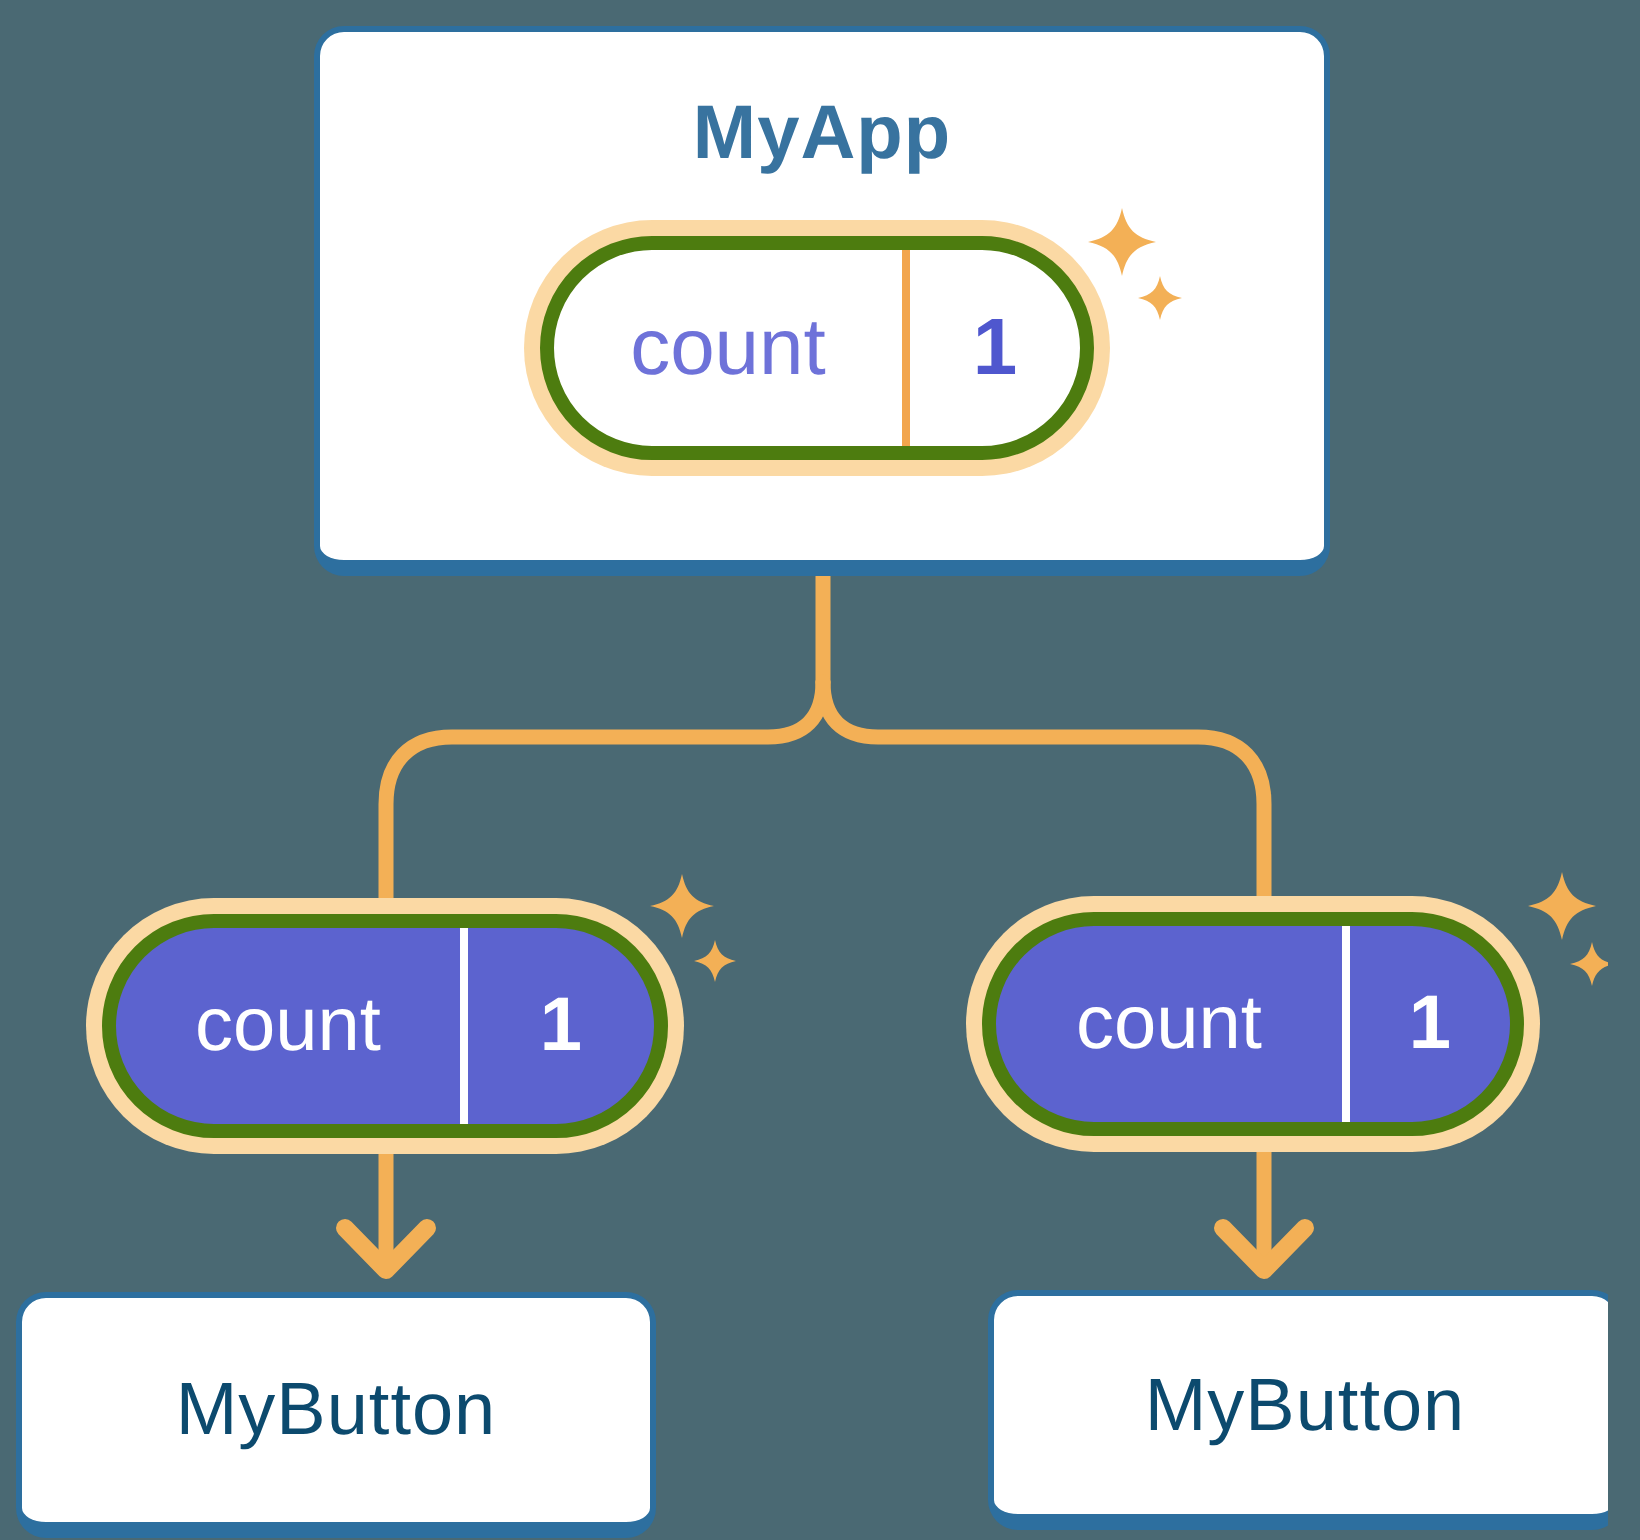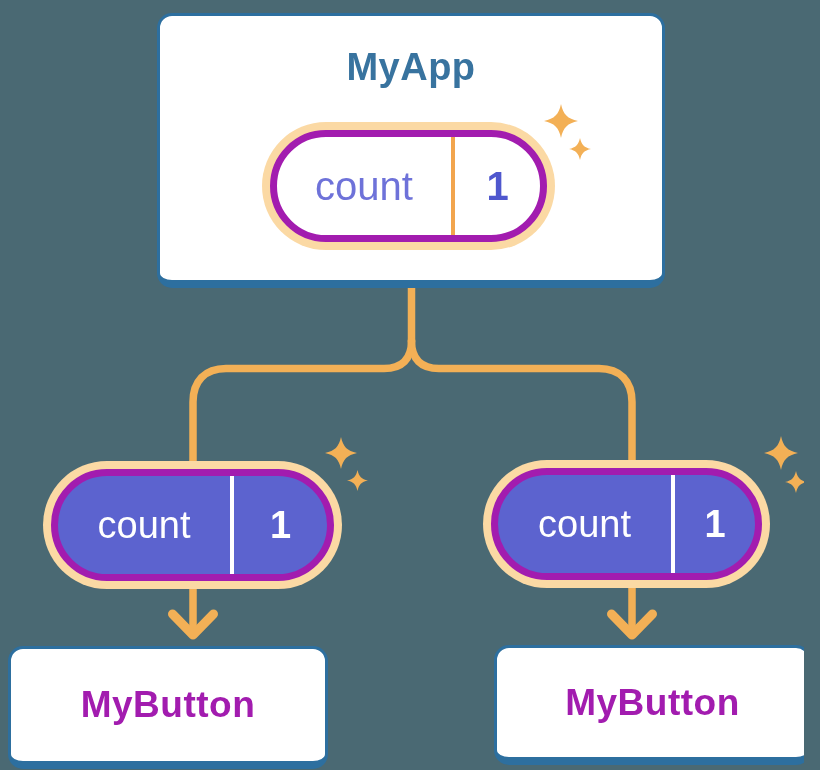--- a/index.html
+++ b/index.html
@@ -30,35 +30,34 @@
   .card-title {
     margin-top: 30px;
     text-align: center;
     font-size: 38px;
     font-weight: bold;
     color: #38739f;
     letter-spacing: 0.5px;
   }
   .btn-title {
     font-size: 37px;
-    font-weight: bold;
-    color: #a21caf;
+    font-weight: normal;
+    color: #0c4a6e;
     letter-spacing: 0.5px;
   }
 
   
   .pill {
     position: absolute;
     box-sizing: border-box;
-    border: 7px solid #a21caf;
+    border: 7px solid #4d7c0f;
     border-radius: 70px;
     box-shadow: 0 0 0 8px #fbd9a4;
     display: flex;
     align-items: stretch;
-    margin-top: 12px;
   }
   .pill-root  { left: 110px; top: 102px; width: 277px; height: 112px; background: #ffffff; }
   .pill-left  { left: 51px;  top: 457px; width: 283px; height: 112px; background: #5c63cf; }
   .pill-right { left: 491px; top: 456px; width: 271px; height: 112px; background: #5c63cf; }
 
   .pill .name {
     flex: 1;
     display: flex;
     align-items: center;
     justify-content: center;

